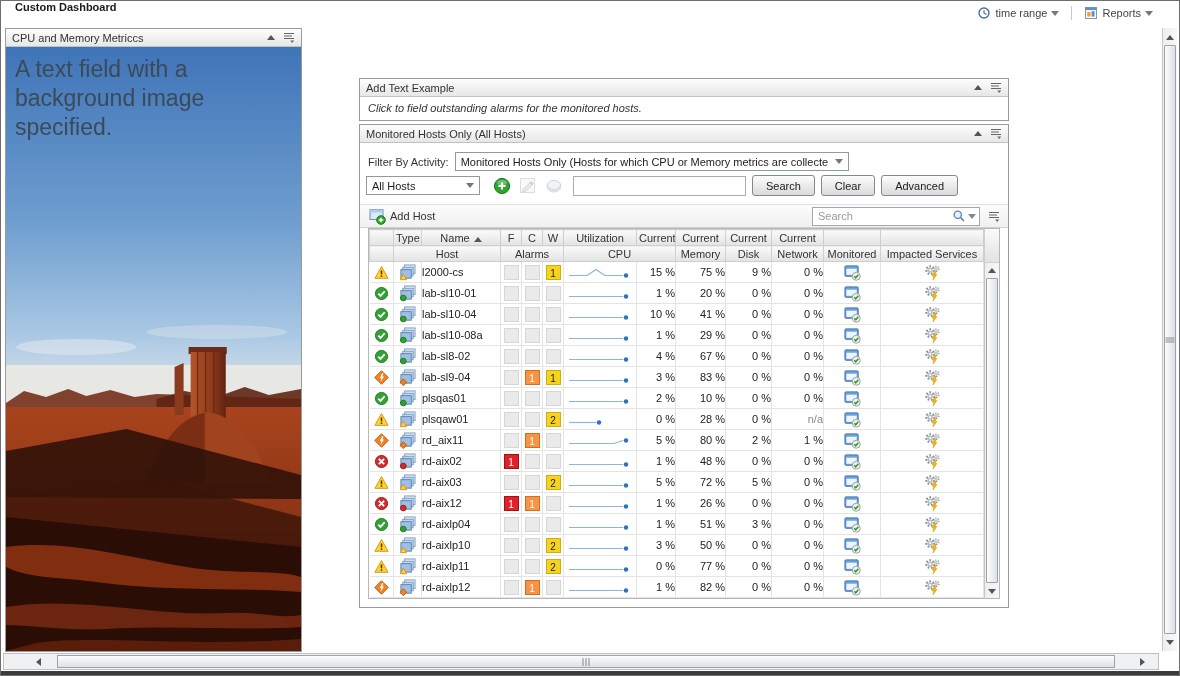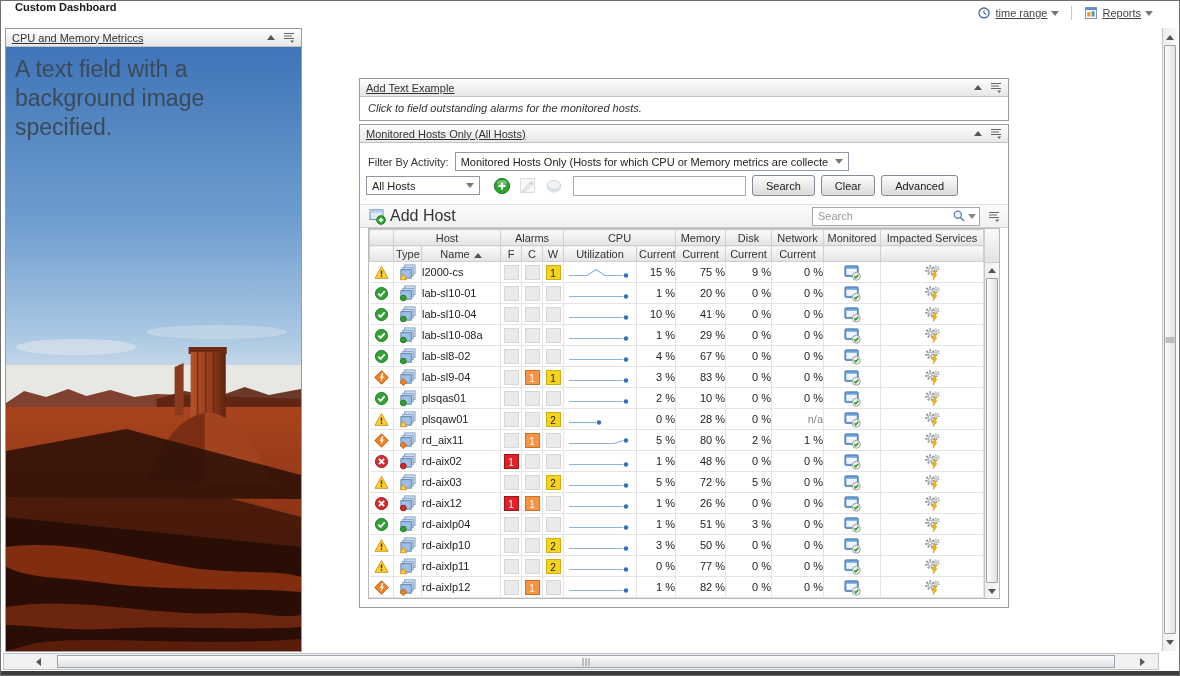--- a/index.html
+++ b/index.html
@@ -2,29 +2,29 @@
 <html><head>
 <meta charset="utf-8">
 <style>
   * { margin:0; padding:0; box-sizing:border-box; }
   html,body { width:1180px; height:676px; background:#fff; font-family:"Liberation Sans","DejaVu Sans",sans-serif; }
   .window { position:relative; width:1180px; height:676px; border:1px solid #6e6e6e; background:#fff; overflow:hidden; }
 
   
   .topbar { position:absolute; top:0; left:0; right:0; height:26px; background:#fff; }
   .title { position:absolute; left:14px; top:0; font-size:11px; font-weight:bold; color:#1a1a1a; }
-  .top-controls { position:absolute; right:26px; top:5px; display:flex; align-items:flex-end; gap:6px; font-size:11px; color:#444;text-decoration:underline; }
+  .top-controls { position:absolute; right:26px; top:5px; display:flex; align-items:flex-end; gap:6px; font-size:11px; color:#444; }
   .top-item { display:flex; align-items:center; gap:4px; cursor:pointer; }
   .caret { width:0; height:0; border-left:4px solid transparent; border-right:4px solid transparent; border-top:5px solid #777; display:inline-block; }
   .sep { width:1px; height:14px; background:#c9c9c9; margin:0 6px; }
 
   
   .panel { position:absolute; border:1px solid #9a9a9a; background:#fff; }
   .panel-hdr { height:18px; background:linear-gradient(#fdfdfd,#e7e7e7); border-bottom:1px solid #c2c2c2; display:flex; align-items:center; padding:0 6px; font-size:11px; color:#333; }
-  .panel-hdr .ph-title { flex:1;text-decoration:underline; }
+  .panel-hdr .ph-title { flex:1; }
   .collapse-tri { width:0; height:0; border-left:4px solid transparent; border-right:4px solid transparent; border-bottom:5px solid #555; margin-right:8px; cursor:pointer; }
   .menu-ic { cursor:pointer; display:inline-block; }
 
   
   .left-panel { left:4px; top:27px; width:297px; height:624px; }
   .left-body { position:relative; width:100%; height:604px; overflow:hidden; }
   .left-body svg.scene { display:block; width:100%; height:100%; }
   .overlay-text { position:absolute; top:8px; left:9px; width:225px; font-size:23px; line-height:1.26; color:#3b4a57; }
 
   
@@ -42,21 +42,21 @@
   .scope-combo { width:114px; }
 
   .controls-row { display:flex; align-items:center; margin:4px 8px 8px 6px; gap:6px; }
   .iconbtns { display:flex; align-items:center; gap:7px; margin:0 4px 0 6px; }
   .ibtn { width:19px; height:19px; display:flex; align-items:center; justify-content:center; cursor:pointer; }
   .ibtn.disabled { opacity:.55; cursor:default; }
   .txt-input { height:20px; border:1px solid #a7adb3; font-size:11px; padding:0 4px; width:173px; }
   .btn { height:21px; padding:0 13px; font-size:11px; color:#222; background:linear-gradient(#fdfdfd,#dadada); border:1px solid #7f8a94; border-radius:3px; cursor:pointer; }
 
   .toolbar { display:flex; align-items:center; height:24px; background:linear-gradient(#fcfcfc,#f0f0f0); border-top:1px solid #e0e0e0; border-bottom:1px solid #cfcfcf; padding:0 8px; }
-  .addhost { display:flex; align-items:center; gap:4px; font-size:16px; color:#333; cursor:pointer; }
+  .addhost { display:flex; align-items:center; gap:4px; font-size:11px; color:#333; cursor:pointer; }
   .toolbar .spacer { flex:1; }
   .searchbox { display:flex; align-items:center; width:168px; height:19px; border:1px solid #a0a8b0; background:#fff; padding:0 3px 0 5px; margin-right:8px; }
   .searchbox input { border:none; outline:none; flex:1; font-size:11px; color:#333; width:100px; }
   .searchbox input::placeholder { color:#999; }
   .searchbox .caret { border-top-color:#888; margin-left:2px; }
 
   
   .tablewrap { position:relative; margin:0 8px; border:1px solid #b8b8b8; }
   table.hosts { border-collapse:collapse; table-layout:fixed; width:calc(100% - 15px); }
   table.hosts th { background:linear-gradient(#fafafa,#e3e3e3); border:1px solid #cfcfcf; font-size:11px; font-weight:normal; color:#333; height:16px; padding:0 2px; white-space:nowrap; overflow:hidden; }
@@ -287,44 +287,44 @@
                 <col style="width:39px">
                 <col style="width:50px">
               <col style="width:46px">
                 <col style="width:52px">
                 <col style="width:57px">
                 <col>
             </colgroup>
             <thead>
               <tr>
                 <th></th>
-                <th colspan="2">Host</th>
-                <th colspan="3">Alarms</th>
-                <th colspan="2">CPU</th>
-                <th>Memory</th>
-                <th>Disk</th>
-                <th>Network</th>
-                <th>Monitored</th>
-                <th>Impacted Services</th>
-              </tr>
-              <tr>
-                <th></th>
                 <th>Type</th>
                 <th><span>Name</span><span class="sortasc"></span></th>
                 <th>F</th>
                 <th>C</th>
                 <th>W</th>
                 <th>Utilization</th>
                 <th>Current</th>
                 <th>Current</th>
                 <th>Current</th>
                 <th>Current</th>
                 <th></th>
                 <th></th>
               </tr>
+              <tr>
+                <th></th>
+                <th colspan="2">Host</th>
+                <th colspan="3">Alarms</th>
+                <th colspan="2">CPU</th>
+                <th>Memory</th>
+                <th>Disk</th>
+                <th>Network</th>
+                <th>Monitored</th>
+                <th>Impacted Services</th>
+              </tr>
             </thead>
             <tbody id="host-tbody">
                 <tr>
                   <td class="c-st"><svg class="st" viewBox="0 0 16 16">
                       <path d="M8 1.6 L15 14.2 H1 Z" fill="#ffd32e" stroke="#d78f1f"></path>
                       <rect x="7.2" y="5.8" width="1.6" height="4.2" fill="#4a3a00"></rect>
                       <rect x="7.2" y="11" width="1.6" height="1.7" fill="#4a3a00"></rect>
                     </svg></td>
                   <td class="c-ty"><svg class="ti" viewBox="0 0 18 18">
     <rect x="6" y="1" width="11" height="9" fill="#dce9f7" stroke="#7d9cc0"></rect>

